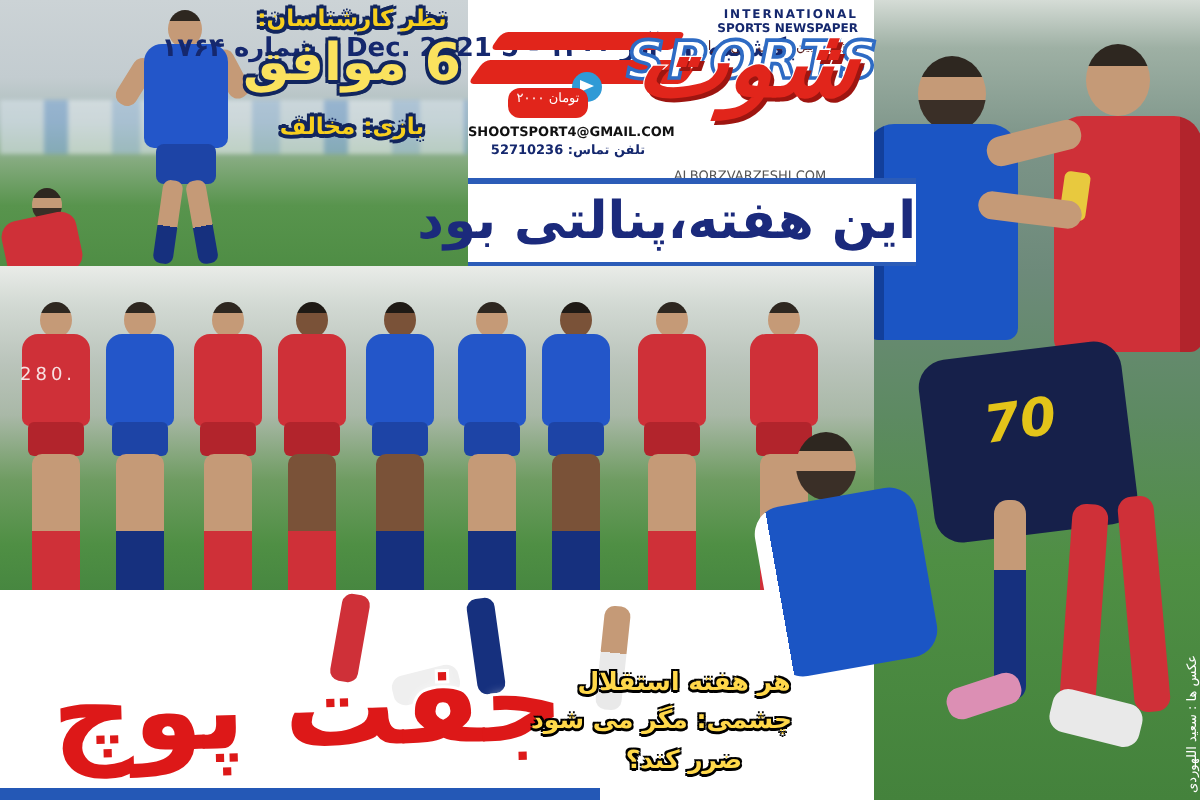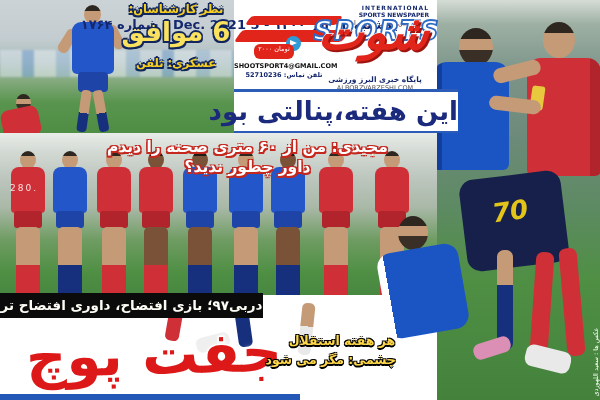--- a/index.html
+++ b/index.html
@@ -210,47 +210,40 @@
     <div id="price-pill" class="abs nw">۲۰۰۰ تومان</div>
     <div id="masthead-email" class="abs ctr nw">SHOOTSPORT4@GMAIL.COM</div>
     <div id="masthead-phone" class="abs rtl nw">تلفن تماس: 52710236</div>
     <div id="intl-block" class="abs">
       <div class="l1 nw">INTERNATIONAL</div>
       <div class="l2 nw">SPORTS NEWSPAPER</div>
       <div class="l3 rtl nw">روزنامه بین المللی صبح ایران</div>
     </div>
     <div id="logo-en" class="abs nw">SPORTS</div>
     <div id="logo-fa" class="abs nw">شوت</div>
-    <div id="agency-fa" class="abs rtl nw">پایگاه خبری البرز ورزشی</div>
     <div id="agency-en" class="abs nw">ALBORZVARZESHI.COM</div>
   </div>
 
 
   <div id="experts" class="abs rtl ctr">
     <div id="experts-kicker" class="nw ol-navy">نظر کارشناسان:</div>
     <div id="experts-headline" class="nw ol-navy">6 موافق</div>
-    <div id="experts-sub" class="nw ol-navy">عسکری: تلفن</div>
+    <div id="experts-sub" class="nw ol-navy">بازی: مخالف</div>
   </div>
 
   <div id="penalty-strip" class="abs">
     <div id="penalty-headline" class="rtl ctr nw">این هفته،پنالتی بود</div>
   </div>
 
-  <div id="majidi" class="abs rtl ctr">
-    <div class="l1 nw ol-red">مجیدی: من از ۶۰ متری صحنه را دیدم</div>
-    <div class="l2 nw ol-red">داور چطور ندید؟</div>
-  </div>
-
-  <div id="derby-strip" class="abs">
-    <div id="derby-kicker" class="rtl ctr nw">دربی۹۷؛ بازی افتضاح، داوری افتضاح تر</div>
-  </div>
+
 
   <div id="derby-headline" class="abs rtl ctr nw">جفت پوچ</div>
 
   <div id="cheshmi" class="abs rtl ctr">
     <div class="nw ol-blk">هر هفته استقلال</div>
     <div class="nw ol-blk">چشمی: مگر می شود</div>
+    <div class="nw ol-blk">ضرر کند؟</div>
   </div>
 
   <div id="photo-credit" class="abs rtl nw">عکس ها : سعید اللهوردی</div>
 
   <div id="bottom-bar" class="abs"></div>
 </div>
 
 </body></html>

